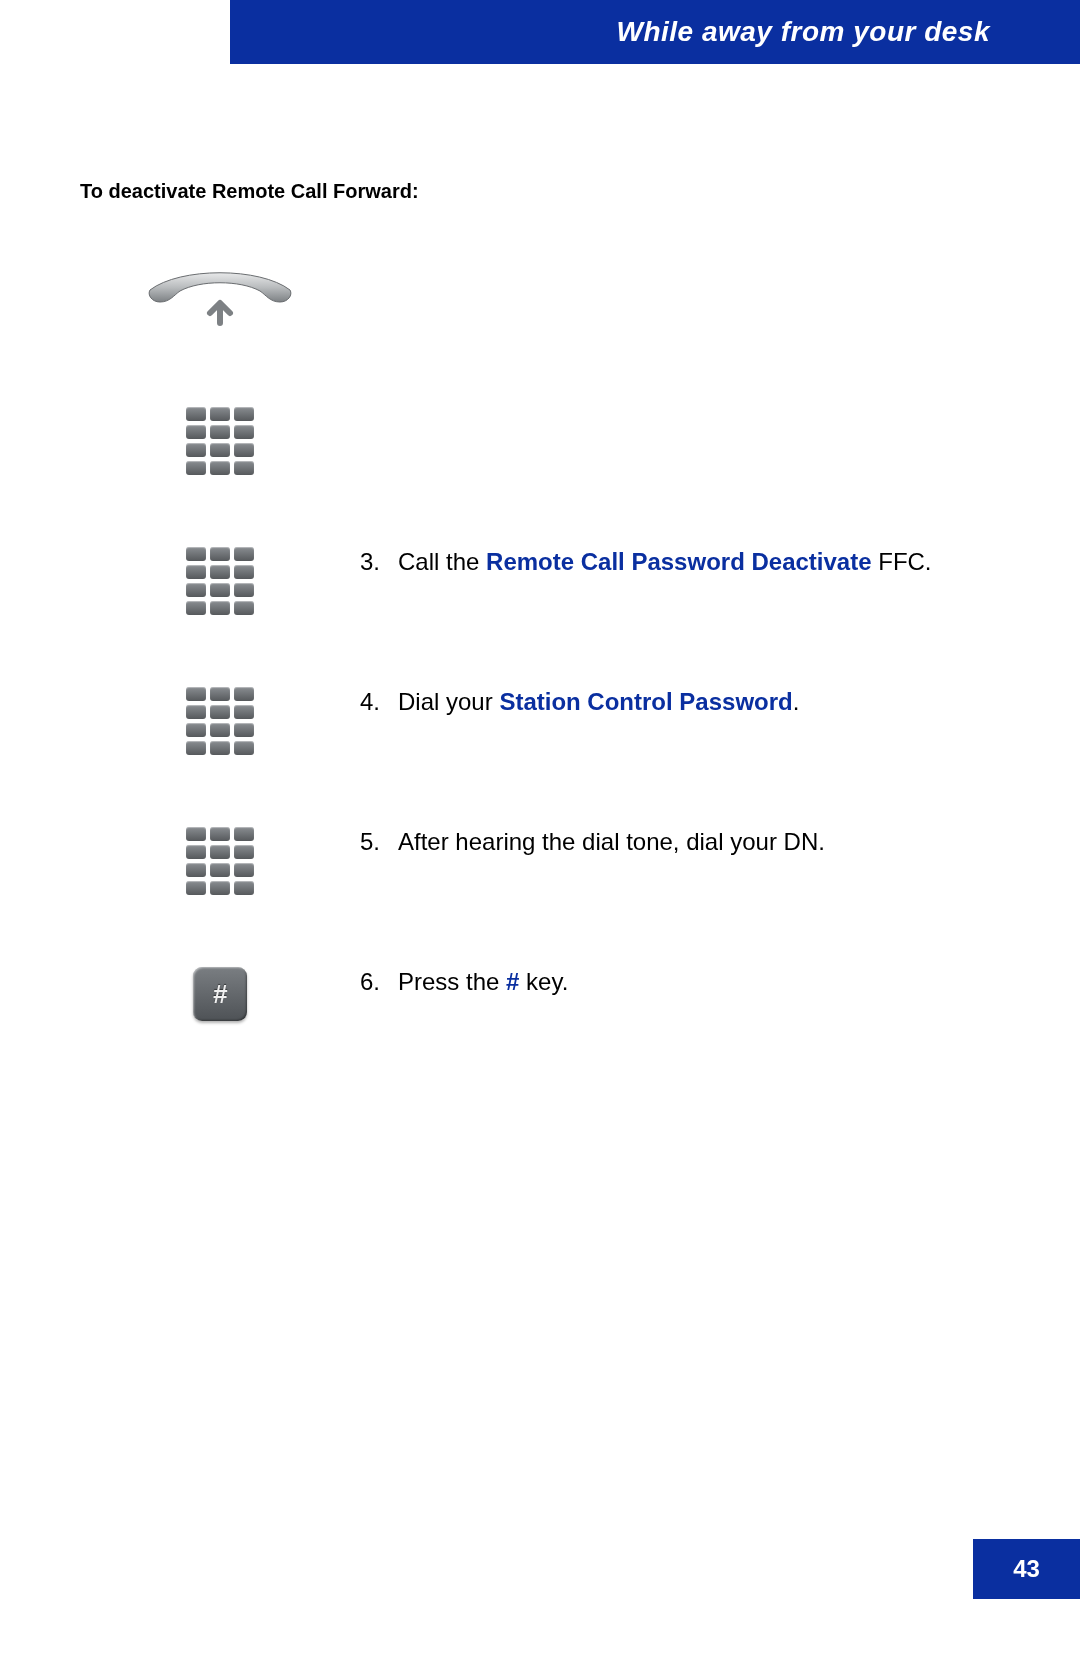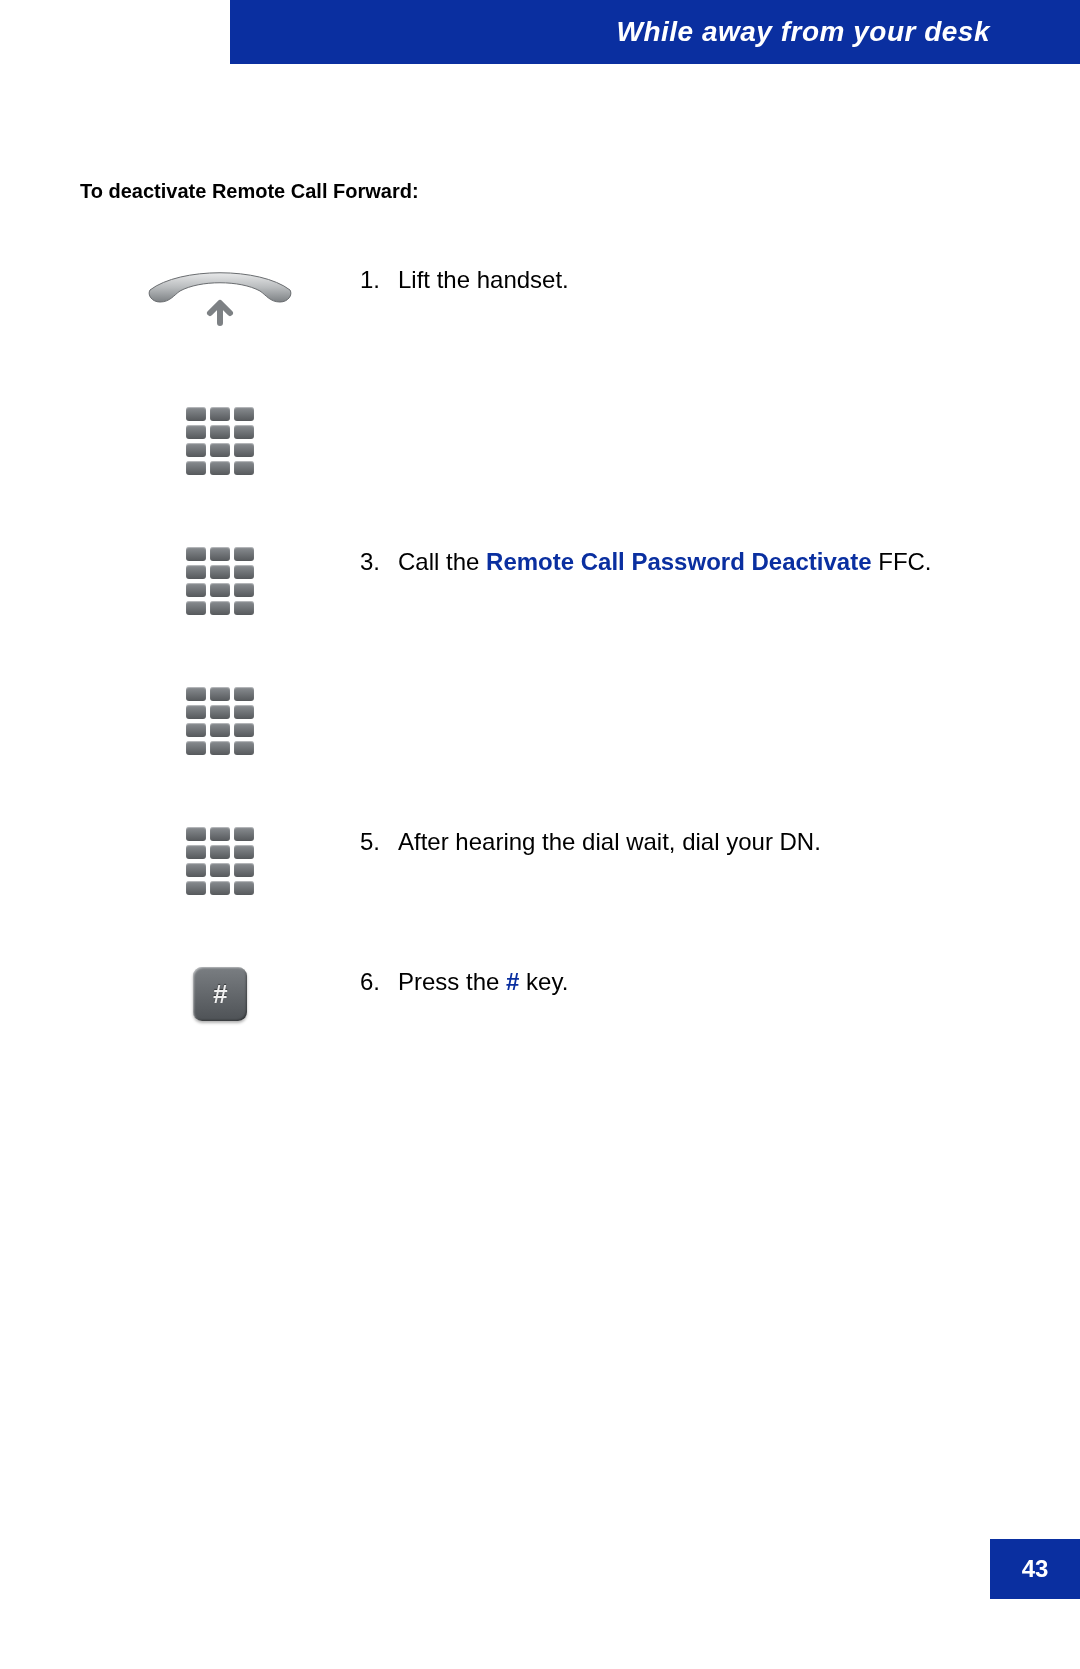--- a/index.html
+++ b/index.html
@@ -107,21 +107,21 @@
     width: 160px;
     height: 70px;
   }
   .handset-wrap svg { width: 100%; height: 100%; }
 
   
   .page-num-block {
     position: absolute;
     bottom: 70px;
     right: 0;
-    width: 90px;
+    width: 107px;
     height: 60px;
     background: #0a2fa0;
     display: flex;
     align-items: center;
     justify-content: center;
   }
   .page-num {
     color: #fff;
     font-weight: bold;
     font-size: 24px;
@@ -147,21 +147,20 @@
         <linearGradient id="hg" x1="0" y1="0" x2="0" y2="1">
           <stop offset="0%" stop-color="#e8e9ea"></stop>
           <stop offset="50%" stop-color="#b9bcbe"></stop>
           <stop offset="100%" stop-color="#7d8184"></stop>
         </linearGradient>
       </defs>
       <path d="M10 25 C 40 2, 120 2, 150 25 C 153 30, 148 37, 140 37 C 130 37, 126 30, 120 26 C 100 15, 60 15, 40 26 C 34 30, 30 37, 20 37 C 12 37, 7 30, 10 25 Z" fill="url(#hg)" stroke="#6a6d70" stroke-width="1"></path>
       <path d="M80 58 L80 40 M70 48 L80 38 L90 48" fill="none" stroke="#7d8184" stroke-width="6" stroke-linecap="round" stroke-linejoin="round"></path>
     </svg></div>
         </div>
-        <div class="text-cell"><span class="num">1.</span><span>Lift the handset.</span></div>
       </div>
       <div class="step-row">
         <div class="icon-cell">
           <div class="keypad">
             <div></div>
             <div></div>
             <div></div>
             <div></div>
             <div></div>
             <div></div>
@@ -203,39 +202,40 @@
             <div></div>
             <div></div>
             <div></div>
             <div></div>
             <div></div>
             <div></div>
             <div></div>
             <div></div>
           </div>
         </div>
-      </div>
-      <div class="step-row">
-        <div class="icon-cell">
-          <div class="keypad">
-            <div></div>
-            <div></div>
-            <div></div>
-            <div></div>
-            <div></div>
-            <div></div>
-            <div></div>
-            <div></div>
-            <div></div>
-            <div></div>
-            <div></div>
-            <div></div>
-          </div>
-        </div>
-        <div class="text-cell"><span class="num">5.</span><span>After hearing the dial wait, dial your DN.</span></div>
+        <div class="text-cell"><span class="num">4.</span><span>Dial your </span><span class="highlight">Station Control Password</span><span>.</span></div>
+      </div>
+      <div class="step-row">
+        <div class="icon-cell">
+          <div class="keypad">
+            <div></div>
+            <div></div>
+            <div></div>
+            <div></div>
+            <div></div>
+            <div></div>
+            <div></div>
+            <div></div>
+            <div></div>
+            <div></div>
+            <div></div>
+            <div></div>
+          </div>
+        </div>
+        <div class="text-cell"><span class="num">5.</span><span>After hearing the dial tone, dial your DN.</span></div>
       </div>
       <div class="step-row">
         <div class="icon-cell">
           <div class="hash-key"></div>
         </div>
         <div class="text-cell"><span class="num">6.</span><span>Press the </span><span class="highlight">#</span><span> key.</span></div>
       </div>
     </div>
 
 </div>

